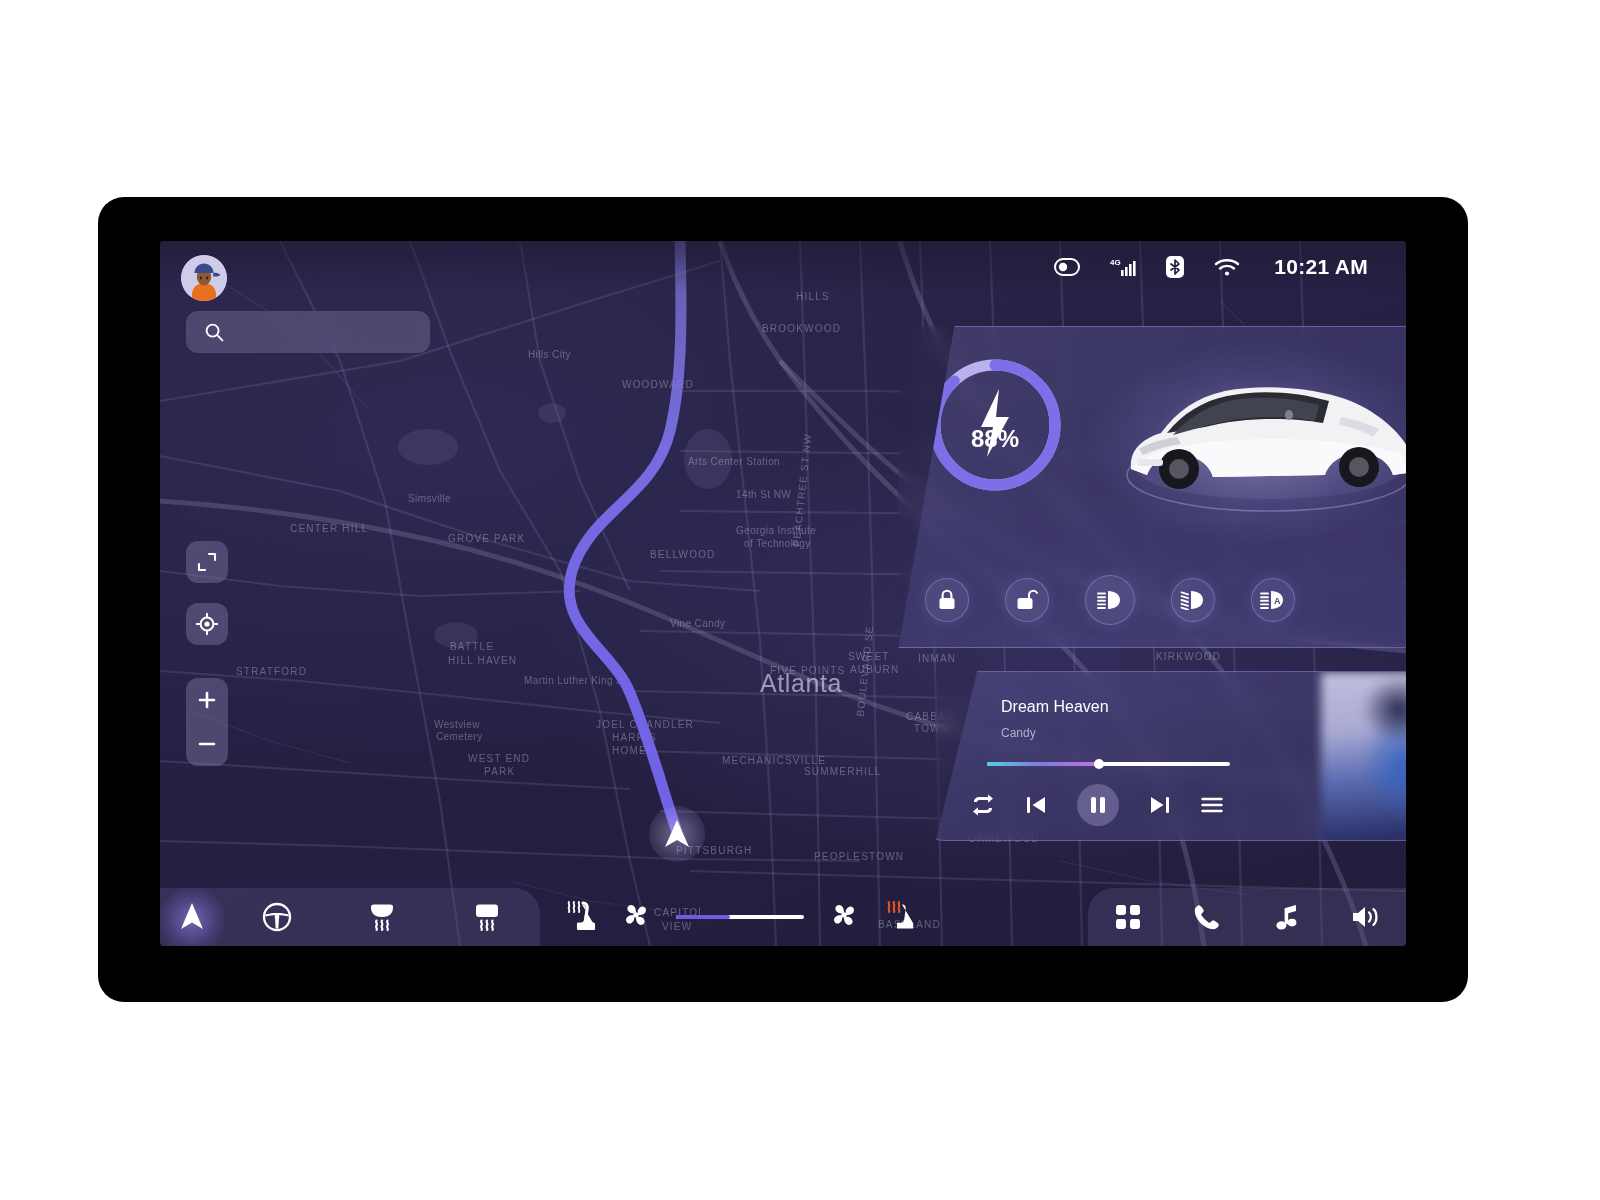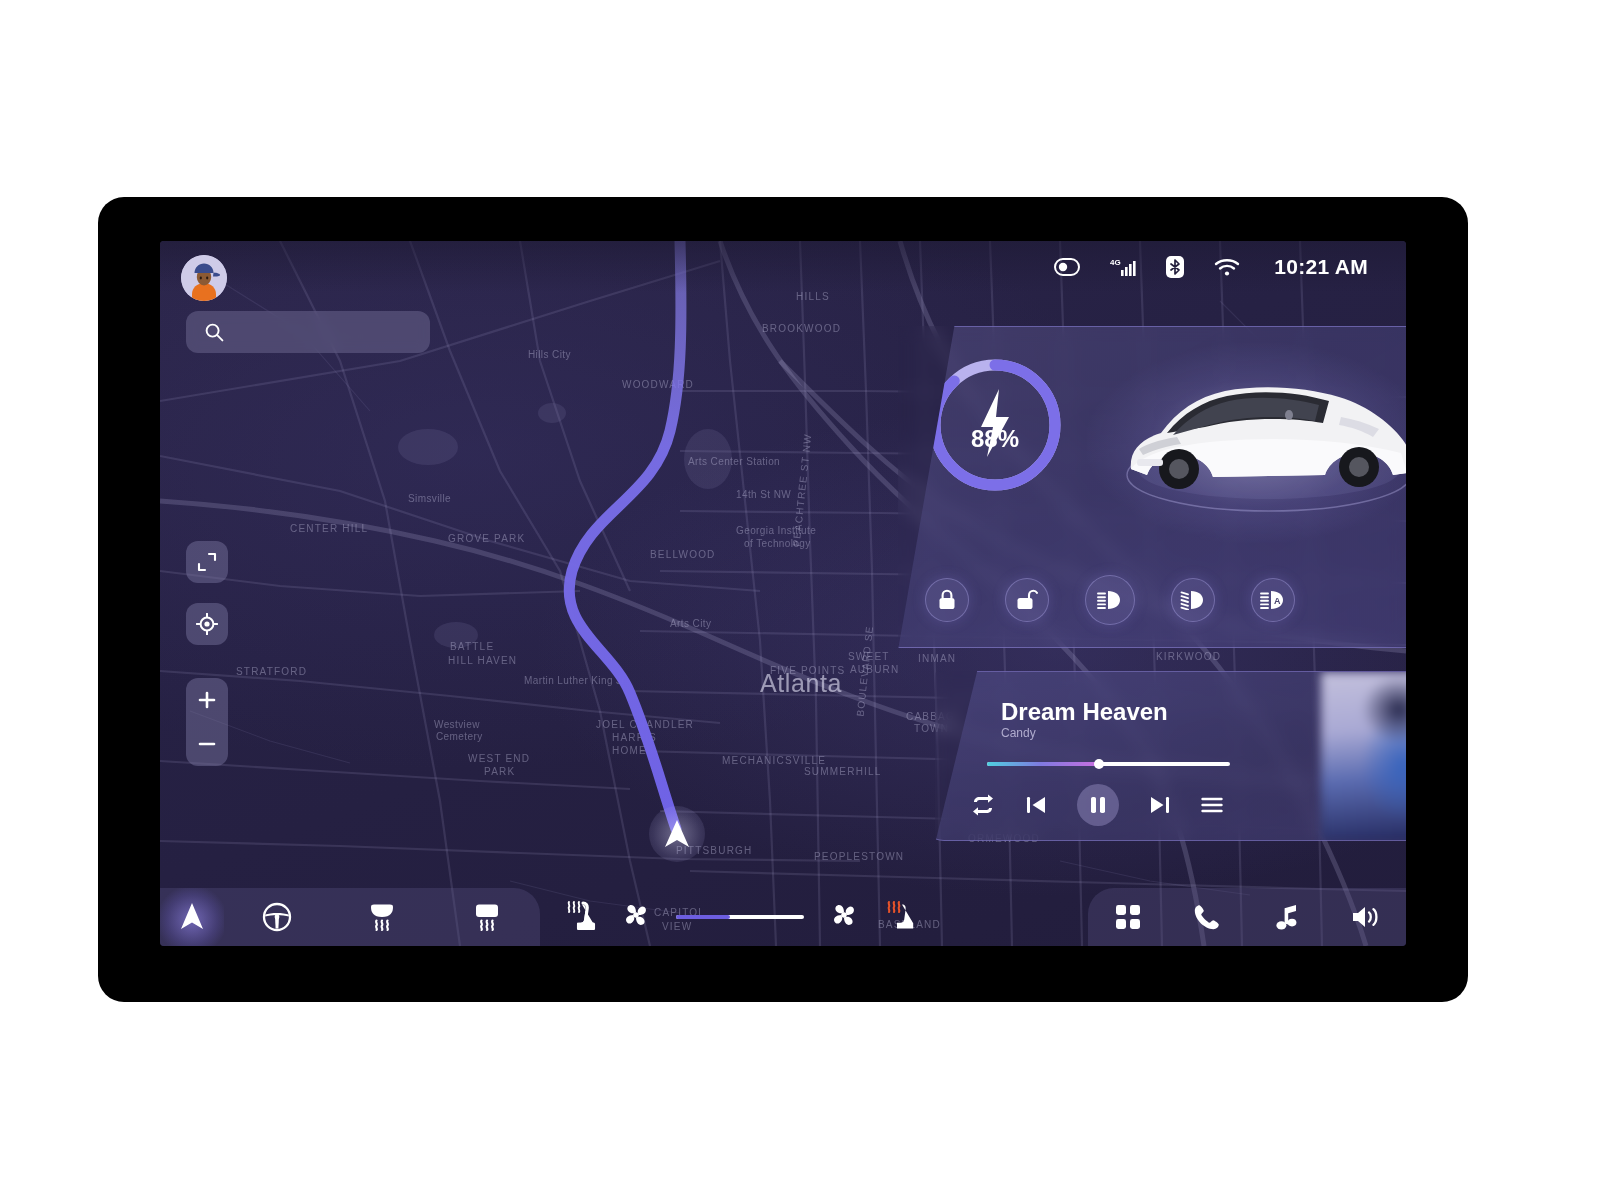--- a/index.html
+++ b/index.html
@@ -165,21 +165,21 @@
     overflow: hidden;
   }
   #mediaart {
     position: absolute; right: 0; top: 0; width: 118px; height: 170px;
     background:
       radial-gradient(ellipse 48% 30% at 66% 22%, rgba(24,26,62,0.92), rgba(24,26,62,0) 66%),
       radial-gradient(ellipse 52% 48% at 70% 55%, rgba(46,96,190,0.85), rgba(46,96,190,0) 70%),
       linear-gradient(175deg, #c3c0dc 0%, #a9a9d4 34%, #5a6bb0 62%, #22275c 100%);
     filter: blur(5px);
   }
-  #mediatitle { position: absolute; left: 80px; top: 26px; color: #fff; font-size: 24px; font-weight: 700; }
+  #mediatitle { position: absolute; left: 80px; top: 26px; color: #fff; font-size: 16px; font-weight: 400; }
   #mediaartist { position: absolute; left: 80px; top: 54px; color: rgba(206,202,232,0.78); font-size: 12px; }
   #mediaprog {
     position: absolute; left: 66px; top: 90px; width: 243px; height: 4px;
     border-radius: 2px; background: #ffffff;
   }
   #mediaprogfill {
     position: absolute; left: 0; top: 0; height: 4px; border-radius: 2px;
     background: linear-gradient(90deg, #4fd0e0 0%, #7f7ae0 48%, #c96fe0 100%);
   }
   #mediaknob {
@@ -301,21 +301,21 @@
         <div class="maplabel" style="left:602px;top:82px;">BROOKWOOD</div>
         <div class="maplabel" style="left:462px;top:138px;">WOODWARD</div>
         <div class="maplabel mixed" style="left:528px;top:215px;">Arts Center Station</div>
         <div class="maplabel mixed" style="left:576px;top:248px;">14th St NW</div>
         <div class="maplabel mixed" style="left:576px;top:284px;">Georgia Institute</div>
         <div class="maplabel mixed" style="left:584px;top:297px;">of Technology</div>
         <div class="maplabel" style="left:490px;top:308px;">BELLWOOD</div>
         <div class="maplabel mixed" style="left:248px;top:252px;">Simsville</div>
         <div class="maplabel" style="left:130px;top:282px;">CENTER HILL</div>
         <div class="maplabel" style="left:288px;top:292px;">GROVE PARK</div>
-        <div class="maplabel mixed" style="left:510px;top:377px;">Arts City</div>
+        <div class="maplabel mixed" style="left:510px;top:377px;">Vine Candy</div>
         <div class="maplabel" style="left:290px;top:400px;">BATTLE</div>
         <div class="maplabel" style="left:288px;top:414px;">HILL HAVEN</div>
         <div class="maplabel" style="left:76px;top:425px;">STRATFORD</div>
         <div class="maplabel mixed" style="left:364px;top:434px;">Martin Luther King Jr</div>
         <div class="maplabel mixed" style="left:274px;top:478px;">Westview</div>
         <div class="maplabel mixed" style="left:276px;top:490px;">Cemetery</div>
         <div class="maplabel" style="left:436px;top:478px;">JOEL CHANDLER</div>
         <div class="maplabel" style="left:452px;top:491px;">HARRIS</div>
         <div class="maplabel" style="left:452px;top:504px;">HOMES</div>
         <div class="maplabel" style="left:308px;top:512px;">WEST END</div>

